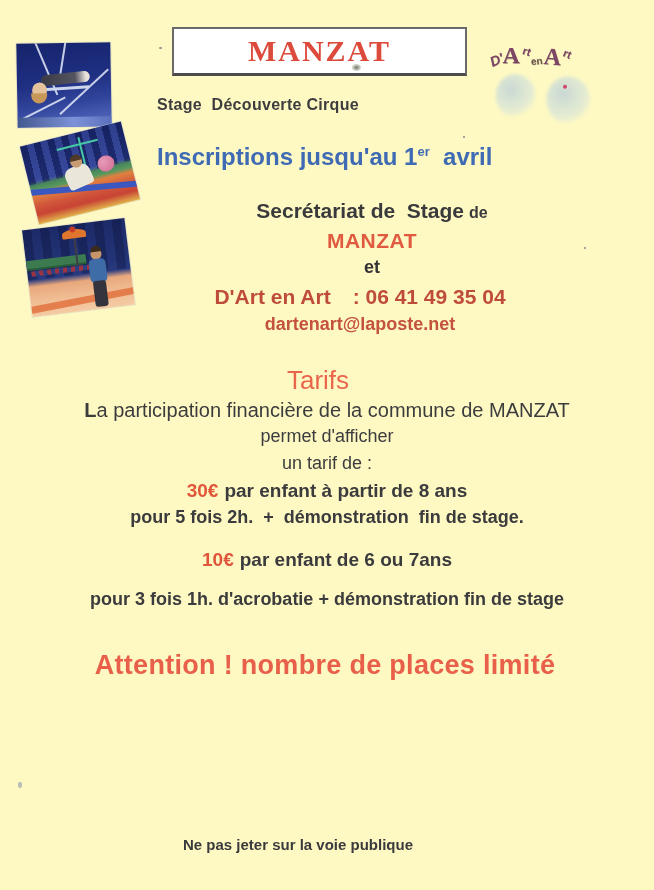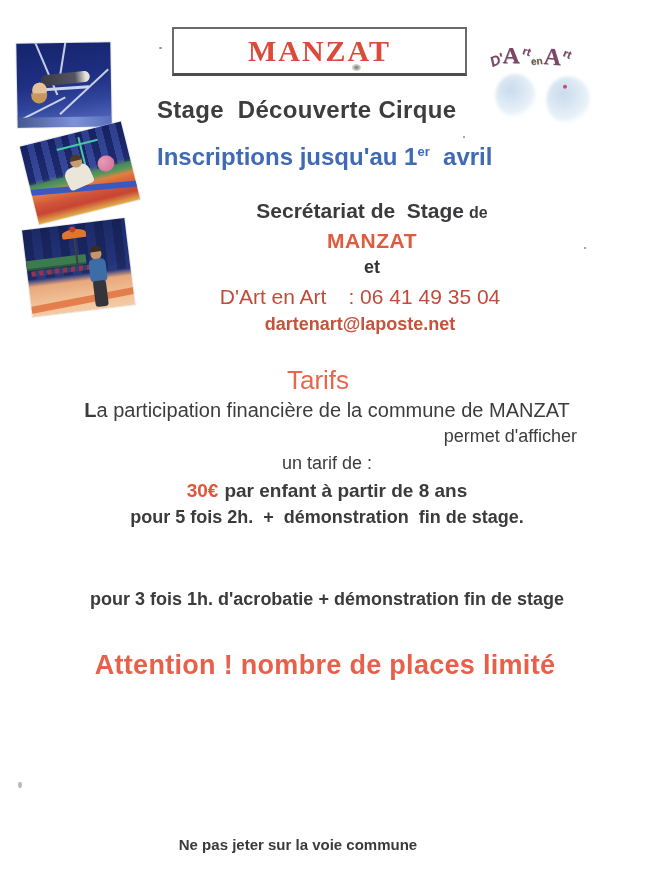--- a/index.html
+++ b/index.html
@@ -1,19 +1,19 @@
 <!DOCTYPE html>
 <html><head>
 <meta charset="utf-8">
 <style>
   * { margin:0; padding:0; box-sizing:border-box; }
   body { background:#e8e8e8; font-family:"Liberation Sans", sans-serif; }
   .page {
     position:relative; width:654px; height:890px; margin:0 auto;
-    background:#ffffff; overflow:hidden;
+    background:#fef9c3; overflow:hidden;
     font-family:"Liberation Sans", sans-serif; color:#3c3c3e;
   }
   .pre { white-space:pre-wrap; }
 
   
   .title-box {
     position:absolute; left:172px; top:27px; width:295px; height:49px;
     background:#fff; border:2px solid #6a6a6a; border-bottom:3px solid #4c4c4c;
     display:flex; align-items:center; justify-content:center;
   }
@@ -85,36 +85,36 @@
   .p3-streak { left:-5%; bottom:8%; width:115%; height:7px; background:rgba(224,110,58,.8); transform:rotate(-4deg); }
   .p3-head { left:63%; top:30%; width:11px; height:12px; border-radius:50%; background:#c8946a; }
   .p3-hair { left:63%; top:28%; width:11px; height:6px; border-radius:6px 6px 0 0; background:#3c2c1e; }
   .p3-torso { left:60%; top:42%; width:17px; height:24px; border-radius:5px; background:#3e6ca6; }
   .p3-legs { left:62%; top:68%; width:13px; height:26px; border-radius:3px; background:#34343c; }
 
   
   .line { position:absolute; }
   .ctr { text-align:center; }
 
-  .headline { left:157px; top:96px; font-size:24px; font-weight:bold; color:#3d3d3f; letter-spacing:.3px; }
+  .headline { left:157px; top:96px; font-size:16px; font-weight:bold; color:#3d3d3f; letter-spacing:.3px; }
   .subheadline { left:157px; top:131px; font-size:24px; font-weight:bold; color:#3f6ab4;margin-top:12px; }
   .subheadline sup { font-size:13px; vertical-align:super; }
 
   .secretariat { left:222px; top:199px; width:300px; font-size:21px; font-weight:bold; color:#3a3a3c; }
   .secretariat .small-de { font-size:16px; margin-left:5px; }
   .manzat2 { left:222px; top:229px; width:300px; font-size:21px; font-weight:bold; color:#e05a40; letter-spacing:.5px; }
   .et-line { left:222px; top:257px; width:300px; font-size:18px; font-weight:bold; color:#333; }
-  .phone-line { left:180px; top:285px; width:360px; font-size:21px; font-weight:normal; color:#bf4c3a; }
+  .phone-line { left:180px; top:285px; width:360px; font-size:21px; font-weight:bold; color:#bf4c3a; }
   .phone-line .gap { display:inline-block; width:22px; }
   .email-line { left:210px; top:314px; width:300px; font-size:18px; font-weight:bold; color:#c4523c; }
 
   .tarifs-title { left:168px; top:365px; width:300px; font-size:26px; font-weight:normal; color:#e9654c; }
   .intro1 { left:77px; top:399px; width:500px; font-size:20px; color:#3c3c3e; }
   .intro1 b { font-weight:bold; }
-  .intro2 { left:77px; top:426px; width:500px; font-size:18px; color:#3c3c3e;text-align:right; }
+  .intro2 { left:77px; top:426px; width:500px; font-size:18px; color:#3c3c3e; }
   .intro3 { left:77px; top:453px; width:500px; font-size:18px; color:#3c3c3e; }
 
   .price-line { left:77px; top:480px; width:500px; font-size:19px; font-weight:bold; color:#3b3b3d; }
   .price-amount { color:#e0563a; margin-right:6px; }
   .price1-detail { left:77px; top:507px; width:500px; font-size:18px; font-weight:bold; color:#3b3b3d; }
   .price2-line { top:549px; }
   .price2-detail { left:77px; top:589px; width:500px; font-size:18px; font-weight:bold; color:#3b3b3d; }
 
   .warning { left:75px; top:650px; width:500px; font-size:27px; font-weight:bold; color:#e9604a; letter-spacing:.3px; }
   .footer { left:148px; top:836px; width:300px; font-size:15px; font-weight:bold; color:#3a3a3c; }
@@ -189,23 +189,24 @@
   <div class="line email-line ctr">dartenart@laposte.net</div>
 
   <div class="line tarifs-title ctr">Tarifs</div>
   <div class="line intro1 ctr"><b>L</b><span>a participation financière de la commune de MANZAT</span></div>
   <div class="line intro2 ctr">permet d'afficher</div>
   <div class="line intro3 ctr">un tarif de :</div>
 
   <div class="line price-line ctr"><span class="price-amount">30€</span><span>par enfant à partir de 8 ans</span></div>
   <div class="line price1-detail ctr pre">pour 5 fois 2h.  +  démonstration  fin de stage.</div>
 
+  <div class="line price-line price2-line ctr"><span class="price-amount">10€</span><span>par enfant de 6 ou 7ans</span></div>
   <div class="line price2-detail ctr pre">pour 3 fois 1h. d'acrobatie + démonstration fin de stage</div>
 
   <div class="line warning ctr">Attention ! nombre de places limité</div>
-  <div class="line footer ctr">Ne pas jeter sur la voie commune</div>
+  <div class="line footer ctr">Ne pas jeter sur la voie publique</div>
 
   <div class="speck sp1"></div>
   <div class="speck sp2"></div>
   <div class="speck sp3"></div>
   <div class="speck sp4"></div>
 
 </div>
 
 </body></html>

